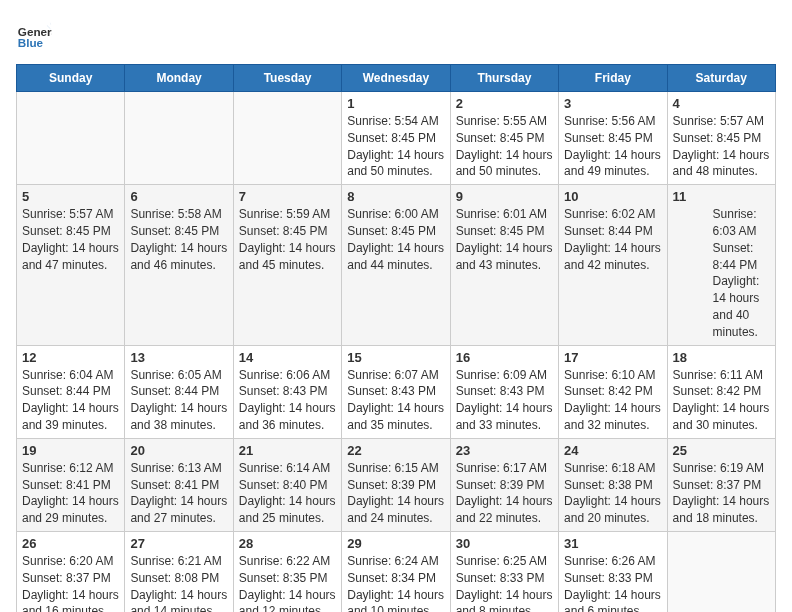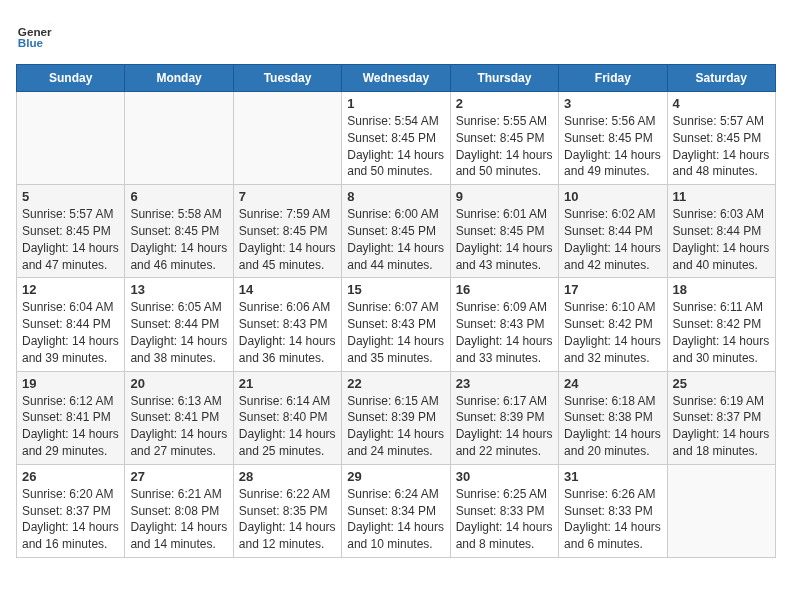--- a/index.html
+++ b/index.html
@@ -165,21 +165,21 @@
         </td>
         <td>
           <span class="day-num">6</span>
           <div class="cell-info" style="white-space: pre-line;">Sunrise: 5:58 AM
 Sunset: 8:45 PM
 Daylight: 14 hours
 and 46 minutes.</div>
         </td>
         <td>
           <span class="day-num">7</span>
-          <div class="cell-info" style="white-space: pre-line;">Sunrise: 7:59 AM
+          <div class="cell-info" style="white-space: pre-line;">Sunrise: 5:59 AM
 Sunset: 8:45 PM
 Daylight: 14 hours
 and 45 minutes.</div>
         </td>
         <td>
           <span class="day-num">8</span>
           <div class="cell-info" style="white-space: pre-line;">Sunrise: 6:00 AM
 Sunset: 8:45 PM
 Daylight: 14 hours
 and 44 minutes.</div>
@@ -193,21 +193,21 @@
         </td>
         <td>
           <span class="day-num">10</span>
           <div class="cell-info" style="white-space: pre-line;">Sunrise: 6:02 AM
 Sunset: 8:44 PM
 Daylight: 14 hours
 and 42 minutes.</div>
         </td>
         <td>
           <span class="day-num">11</span>
-          <div class="cell-info" style="white-space: pre-line;">Sunrise: 6:03 AM
+          <div class="cell-info" style="white-space: pre-line; margin-left: 40px;">Sunrise: 6:03 AM
 Sunset: 8:44 PM
 Daylight: 14 hours
 and 40 minutes.</div>
         </td>
       </tr>
       <tr>
         <td>
           <span class="day-num">12</span>
           <div class="cell-info" style="white-space: pre-line;">Sunrise: 6:04 AM
 Sunset: 8:44 PM

